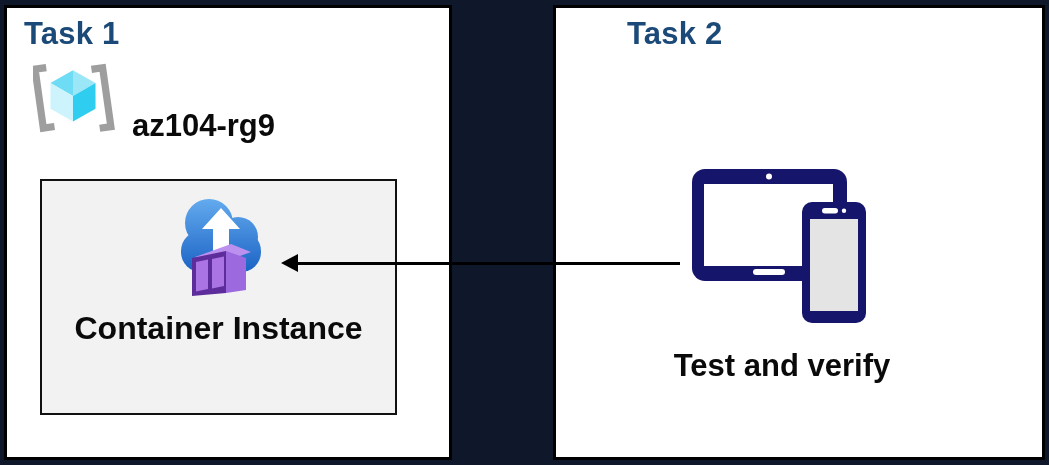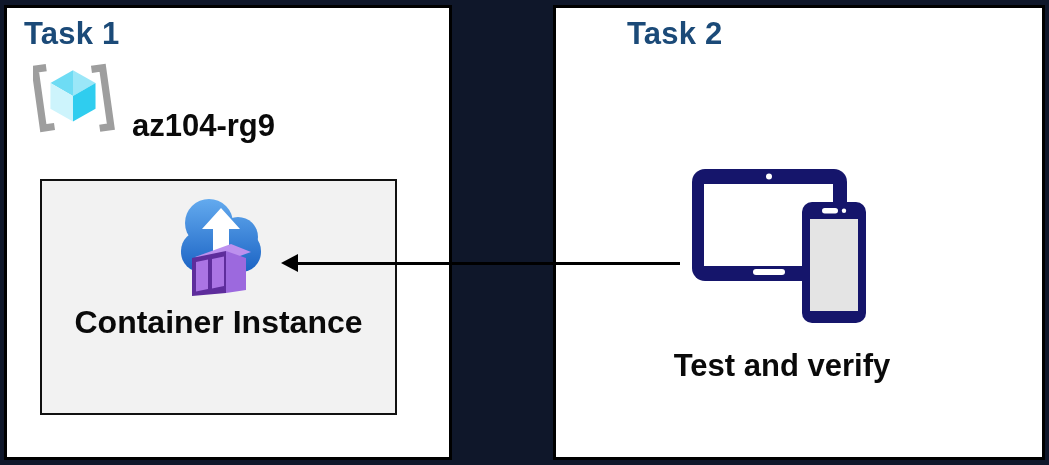--- a/index.html
+++ b/index.html
@@ -22,21 +22,21 @@
   .rg-row {
     position:absolute; left:26px; top:54px; display:flex; align-items:flex-end; gap:17px;
   }
   .rg-name { font-size:31px; font-weight:700; color:#0A0A0A; }
   .ci-box {
     position:absolute; left:33px; top:171px; width:357px; height:236px;
     background:#F2F2F2; border:2px solid #111; box-sizing:border-box;
     display:flex; flex-direction:column; align-items:center;
   }
   .ci-icon { margin-top:15px; }
-  .ci-label { margin-top:2px; font-size:32px; font-weight:700; color:#0A0A0A; }
+  .ci-label { margin-top:8px; font-size:32px; font-weight:700; color:#0A0A0A; }
   .device-icon { position:absolute; left:136px; top:158px; }
   .t2-label {
     position:absolute; left:76px; top:340px; width:300px; text-align:center;
     font-size:31px; font-weight:700; color:#0A0A0A;
   }
   .arrow-line {
     position:absolute; left:295px; top:262px; width:385px; height:3px;
     background:#000; z-index:5;
   }
   .arrow-head {

